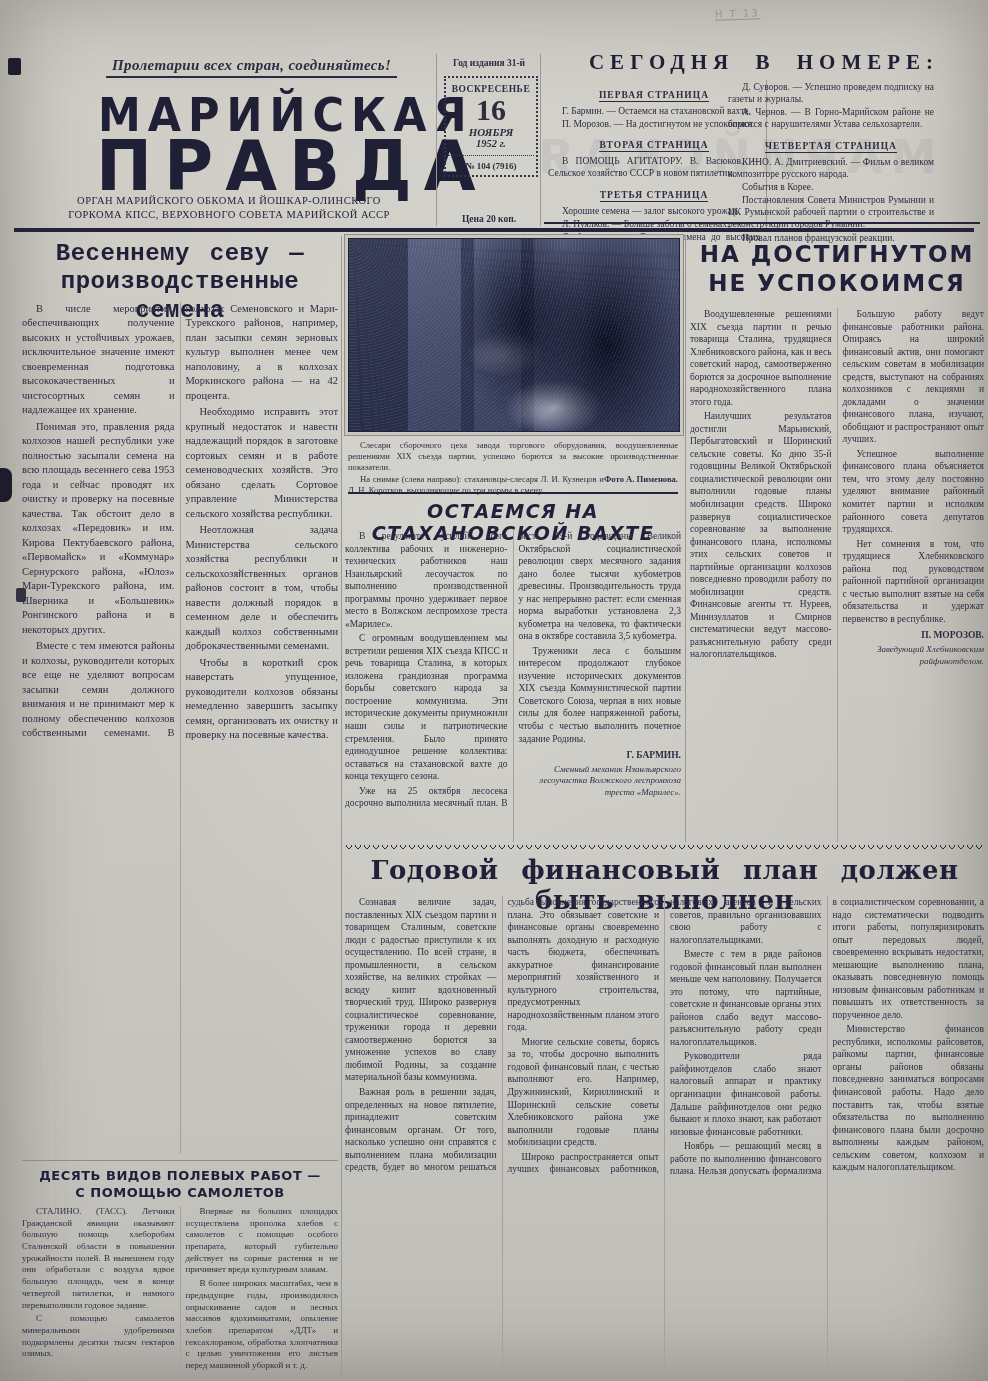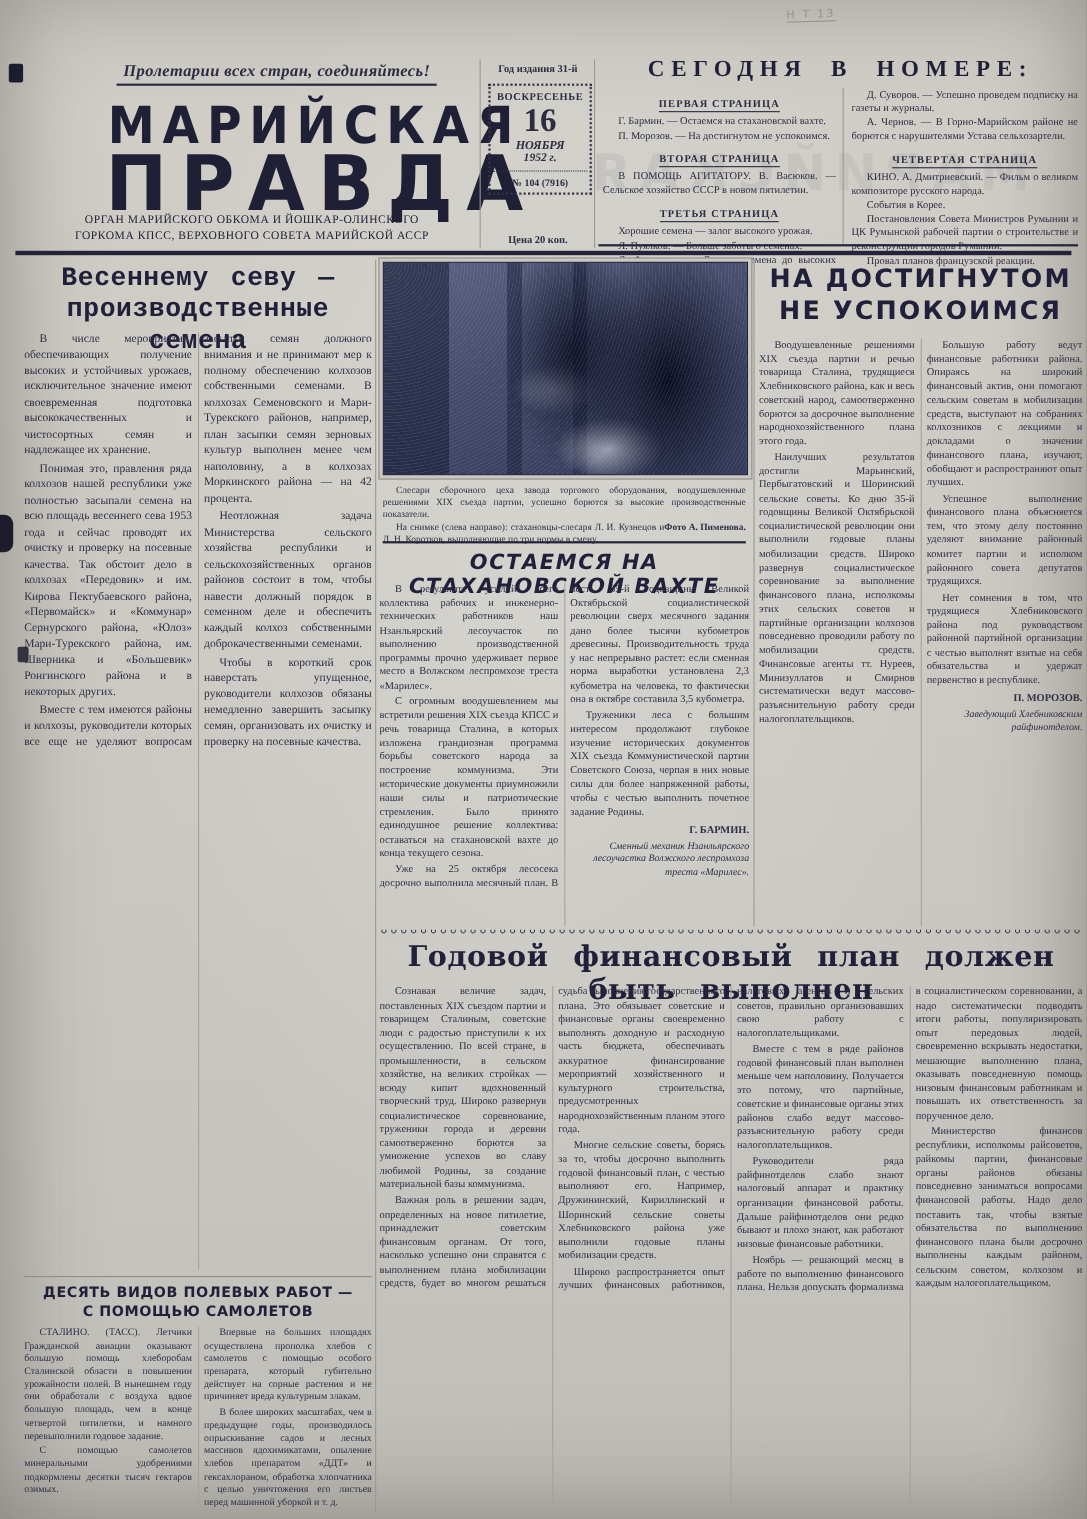--- a/index.html
+++ b/index.html
@@ -130,41 +130,42 @@
     <div class="toc-head"><span>ВТОРАЯ СТРАНИЦА</span></div>
     <div class="toc-item">В ПОМОЩЬ АГИТАТОРУ. В. Васюков. — Сельское хозяйство СССР в новом пятилетии.</div>
     <div class="toc-head"><span>ТРЕТЬЯ СТРАНИЦА</span></div>
     <div class="toc-item">Хорошие семена — залог высокого урожая.</div>
     <div class="toc-item">Л. Пуялков. — Больше заботы о семенах.</div>
     <div class="toc-item">Л. Фомичева. — Довести семена до высоких посевных кондиций.</div>
   </div>
 
   <div class="abs vline" style="left:766px;top:80px;height:142px;"></div>
 
-  <div class="abs" style="left:774px;top:80px;width:206px;">
+  <div class="abs" style="left:728px;top:80px;width:206px;">
     <div class="toc-item">Д. Суворов. — Успешно проведем подписку на газеты и журналы.</div>
     <div class="toc-item">А. Чернов. — В Горно-Марийском районе не борются с нарушителями Устава сельхозартели.</div>
     <div class="toc-head"><span>ЧЕТВЕРТАЯ СТРАНИЦА</span></div>
     <div class="toc-item">КИНО. А. Дмитриевский. — Фильм о великом композиторе русского народа.</div>
     <div class="toc-item">События в Корее.</div>
     <div class="toc-item">Постановления Совета Министров Румынии и ЦК Румынской рабочей партии о строительстве и реконструкции городов Румынии.</div>
     <div class="toc-item">Провал планов французской реакции.</div>
   </div>
 
   <div class="abs hline" style="left:544px;top:222px;width:436px;height:2px;"></div>
   <div class="abs hline" style="left:14px;top:228px;width:960px;height:4px;"></div>
 
   <div class="abs h-spring" style="left:22px;top:240px;width:316px;">
     <div>Весеннему севу —</div>
     <div>производственные семена</div>
   </div>
   <div class="abs body-text cols2" style="left:22px;top:302px;width:316px;height:852px;font-size:10.5px;line-height:1.38;font-family:Liberation Serif, serif;">
     <p>В числе мероприятий, обеспечивающих получение высоких и устойчивых урожаев, исключительное значение имеют своевременная подготовка высококачественных и чистосортных семян и надлежащее их хранение.</p>
     <p>Понимая это, правления ряда колхозов нашей республики уже полностью засыпали семена на всю площадь весеннего сева 1953 года и сейчас проводят их очистку и проверку на посевные качества. Так обстоит дело в колхозах «Передовик» и им. Кирова Пектубаевского района, «Первомайск» и «Коммунар» Сернурского района, «Юлоз» Мари-Турекского района, им. Шверника и «Большевик» Ронгинского района и в некоторых других.</p>
     <p>Вместе с тем имеются районы и колхозы, руководители которых все еще не уделяют вопросам засыпки семян должного внимания и не принимают мер к полному обеспечению колхозов собственными семенами. В колхозах Семеновского и Мари-Турекского районов, например, план засыпки семян зерновых культур выполнен менее чем наполовину, а в колхозах Моркинского района — на 42 процента.</p>
+    <p>Необходимо исправить этот крупный недостаток и навести надлежащий порядок в заготовке сортовых семян и в работе семеноводческих хозяйств. Это обязано сделать Сортовое управление Министерства сельского хозяйства республики.</p>
     <p>Неотложная задача Министерства сельского хозяйства республики и сельскохозяйственных органов районов состоит в том, чтобы навести должный порядок в семенном деле и обеспечить каждый колхоз собственными доброкачественными семенами.</p>
     <p>Чтобы в короткий срок наверстать упущенное, руководители колхозов обязаны немедленно завершить засыпку семян, организовать их очистку и проверку на посевные качества.</p>
   </div>
 
   <div class="abs vline" style="left:341px;top:236px;height:1139px;"></div>
 
   <div class="abs photo" style="left:348px;top:238px;width:330px;height:192px;"></div>
   <div class="abs caption" style="left:348px;top:440px;width:330px;">
     <p>Слесари сборочного цеха завода торгового оборудования, воодушевленные решениями XIX съезда партии, успешно борются за высокие производственные показатели.</p>
     <p><span class="credit">Фото А. Пименова.</span><span>На снимке (слева направо): стахановцы-слесаря Л. И. Кузнецов и Л. Н. Коротков, выполняющие по три нормы в смену.</span></p>

